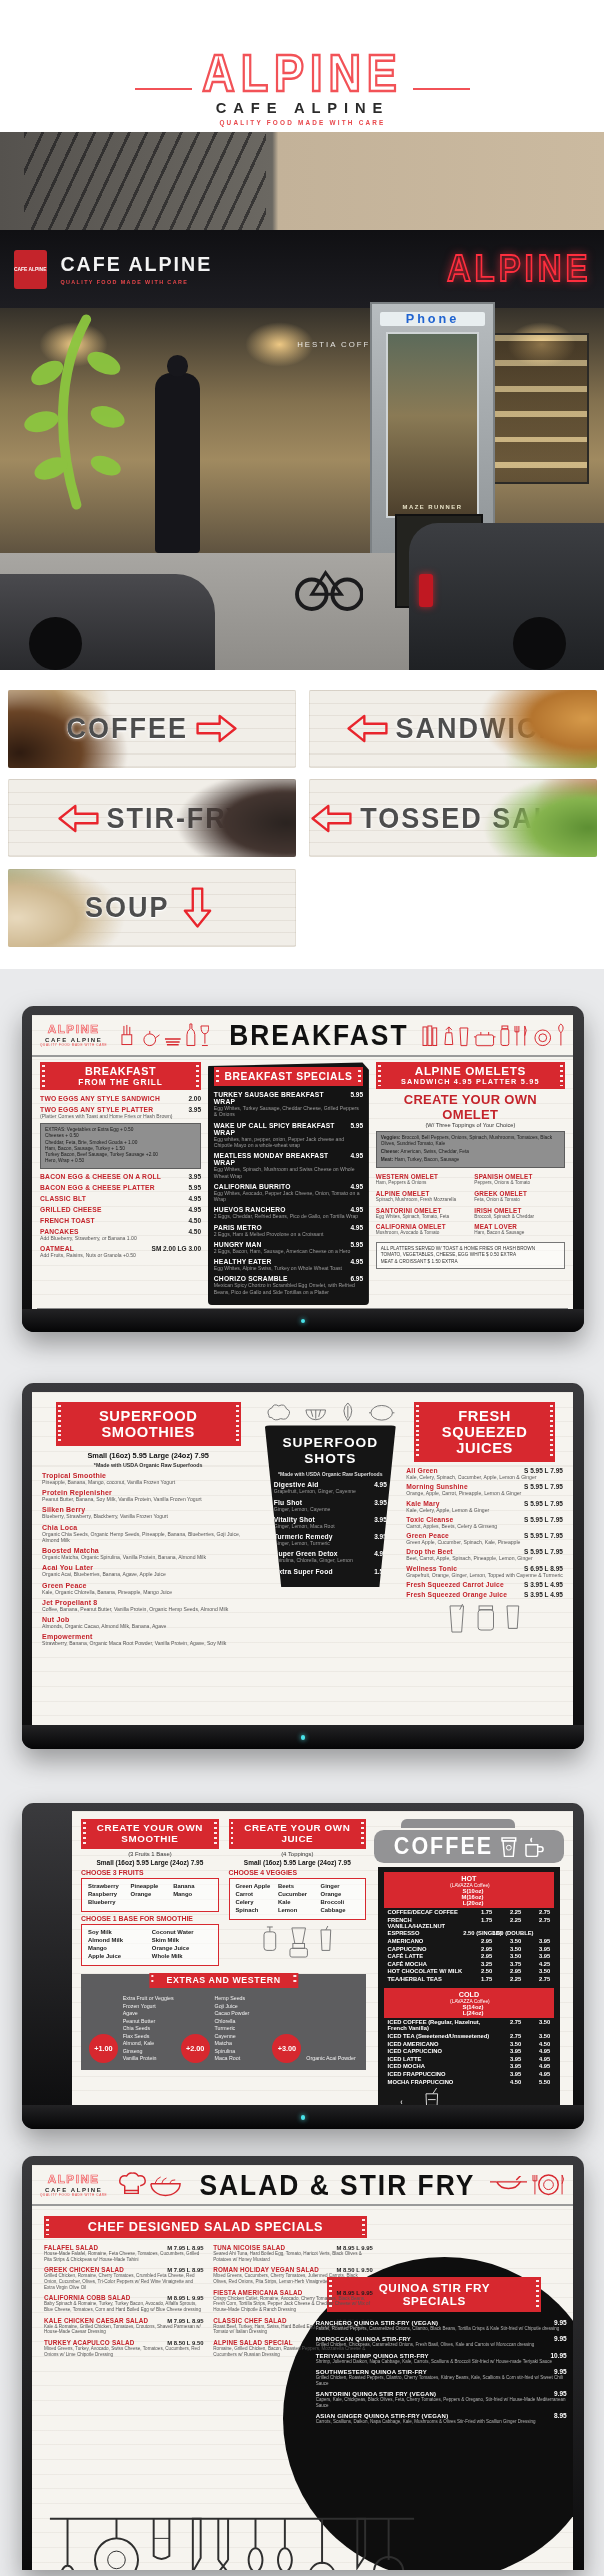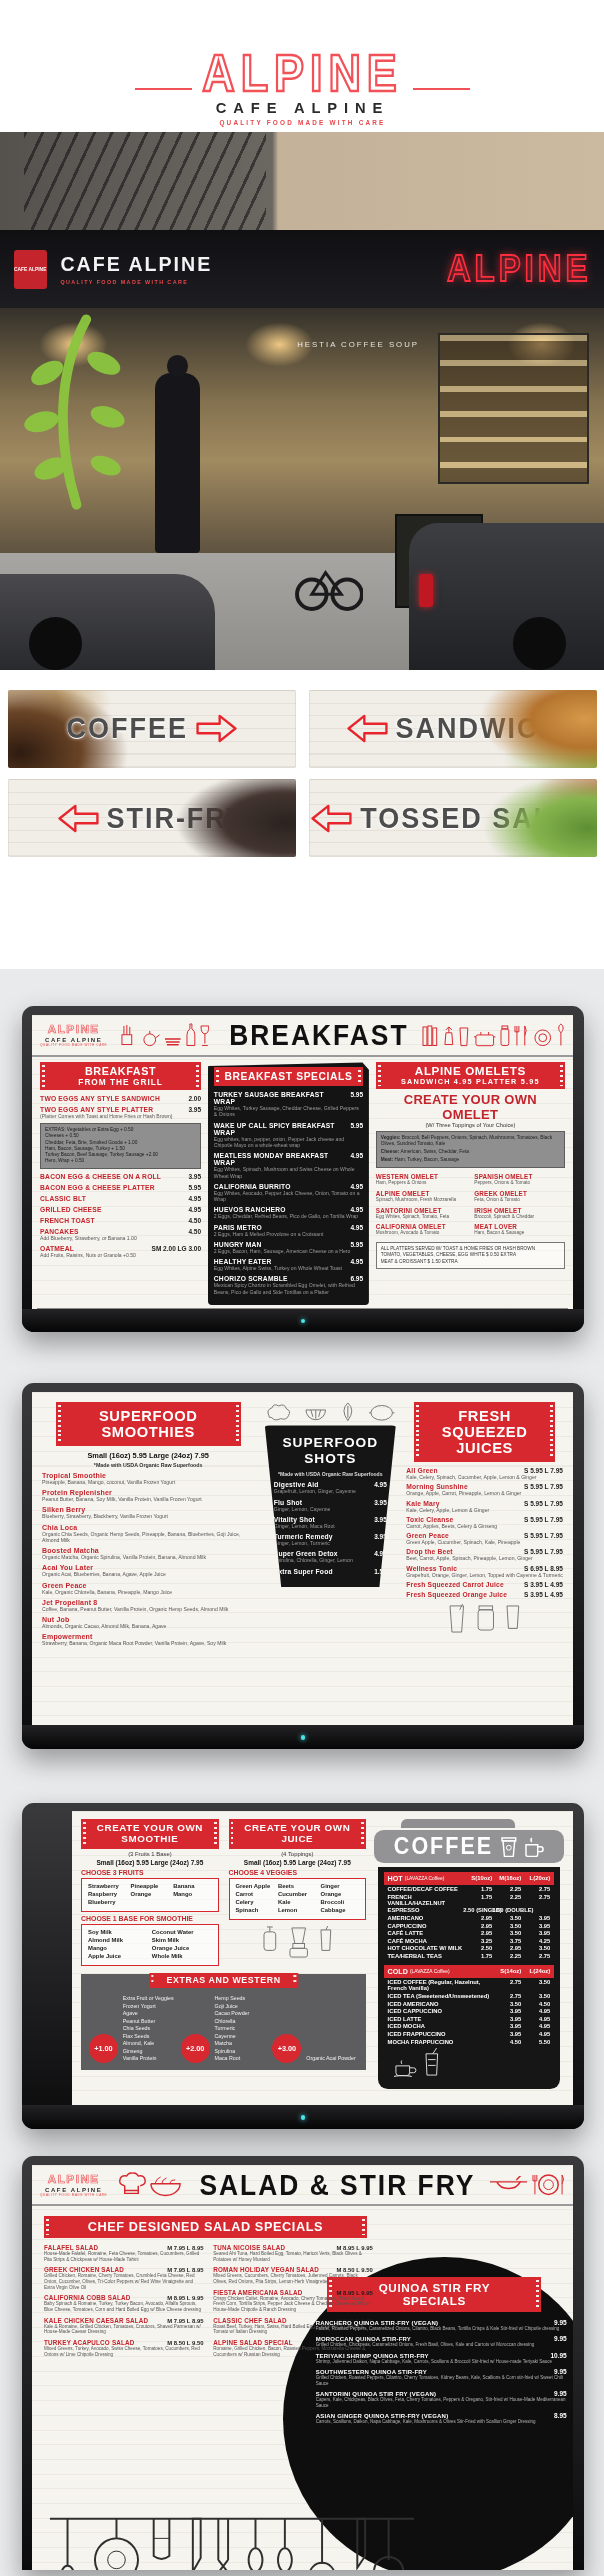--- a/index.html
+++ b/index.html
@@ -167,21 +167,21 @@
   .extras .rb{display:inline-block;font-size:8.8px;padding:2.9px 17.6px;position:absolute;top:-1px;left:50%;transform:translateX(-50%);white-space:nowrap;}
   .tiers{display:flex;gap:5.9px;margin-top:15.7px;}
   .tier{display:flex;align-items:flex-end;gap:4.9px;flex:1;}
   .tier-price{flex:0 0 29px;height:29px;border-radius:50%;background:#d7282f;color:#fff;font-weight:700;font-size:7.3px;display:flex;align-items:center;justify-content:center;margin-top:5.9px;}
   .tier-list .txt-item{color:#f2f2f2;font-size:5.3px;margin-bottom:1.5px;}
   .b3-right{width:40%;}
   .cof-tab{width:60%;height:8.8px;background:#8f8f91;border-radius:5.9px 5.9px 0 0;margin-left:14%;}
   .cof-bar{background:#939395;border-radius:9.8px;display:flex;align-items:center;justify-content:center;gap:7.8px;padding:3.9px 5.9px;margin-top:2px;}
   .cof-title{color:#fff;font-size:21.5px;font-weight:700;letter-spacing:2px;transform:scaleY(1.08);}
   .cof-panel{background:#161616;border-radius:0 0 9.8px 9.8px;margin:3.9px 3.9px 0;padding:4.9px 5.9px 7.8px;}
-  .cof-head{background:#d7282f;color:#fff;display:flex;align-items:center;padding:2px 3.9px;font-size:5.9px;font-weight:700;}
+  .cof-head{background:#d7282f;color:#fff;display:flex;align-items:center;padding:2px 3.9px;font-size:5.9px;font-weight:700;flex-direction:column;}
   .cof-head .hl{font-size:7.2px;}
   .cof-head .hs{font-weight:400;font-size:4.9px;margin-left:2px;flex:1;}
   .cof-head .hc{width:29px;text-align:right;}
   .cr{display:flex;align-items:baseline;padding:1.6px 3.9px 0;}
   .cr-n{flex:1;color:#fff;font-weight:700;font-size:5.8px;}
   .cr-c{width:29px;text-align:right;color:#fff;font-weight:700;font-size:5.8px;white-space:nowrap;}
   .cold-head{margin-top:5.9px;}
   .iced-doodle{margin:3.9px 0 0 9.8px;}
 
   
@@ -235,20 +235,26 @@
       <ellipse cx="30" cy="60" rx="18" ry="10" fill="#8cc63f" transform="rotate(-30 30 60)"></ellipse>
       <ellipse cx="88" cy="50" rx="18" ry="10" fill="#8cc63f" transform="rotate(25 88 50)"></ellipse>
       <ellipse cx="24" cy="110" rx="18" ry="10" fill="#8cc63f" transform="rotate(-15 24 110)"></ellipse>
       <ellipse cx="92" cy="105" rx="18" ry="10" fill="#8cc63f" transform="rotate(18 92 105)"></ellipse>
       <ellipse cx="34" cy="158" rx="18" ry="10" fill="#8cc63f" transform="rotate(-22 34 158)"></ellipse>
       <ellipse cx="90" cy="155" rx="16" ry="9" fill="#8cc63f" transform="rotate(20 90 155)"></ellipse>
     </svg>
     <div class="sf-wintext">HESTIA COFFEE SOUP</div>
     <div class="sf-shelves"></div>
     <div class="sf-person"></div>
+    <div class="sf-booth">
+      <div class="sf-phone-strip">Phone</div>
+      <div class="sf-poster">
+        <span class="sf-poster-txt">MAZE RUNNER</span>
+      </div>
+    </div>
   </div>
   <div class="sf-street"></div>
   <div class="sf-stand">
     <span>SCORCH</span>
     <span>TRIALS</span>
   </div>
   <svg class="sf-bike" viewBox="0 0 70 60">
       <circle cx="18" cy="42" r="15"></circle>
       <circle cx="54" cy="42" r="15"></circle>
       <path d="M18 42 L32 20 L48 42 Z" fill="none" stroke="#1b1b1d" stroke-width="3"></path>
@@ -291,20 +297,29 @@
     </div>
     <div class="sign">
       <span class="arrow ar-left">
           <svg width="41" height="33" viewBox="0 0 52 40">
             <path d="M2 14 H30 V4 L50 20 L30 36 V26 H2 Z" fill="none" stroke="#e8252d" stroke-width="3" stroke-linejoin="round"></path>
           </svg>
         </span>
       <span class="sign-label">TOSSED SALAD</span>
       <div class="sign-photo sp-right ph-salad"></div>
     </div>
+    <div class="sign">
+      <div class="sign-photo sp-left ph-soup"></div>
+      <span class="sign-label">SOUP</span>
+      <span class="arrow ar-down">
+          <svg width="41" height="33" viewBox="0 0 52 40">
+            <path d="M2 14 H30 V4 L50 20 L30 36 V26 H2 Z" fill="none" stroke="#e8252d" stroke-width="3" stroke-linejoin="round"></path>
+          </svg>
+        </span>
+    </div>
   </div>
 </div>
 
 <div class="zone">
 
   <div class="tv b1">
     <div class="screen">
       <div class="bhead">
         <div class="mini-logo">
           <div class="mini-neon">ALPINE</div>

